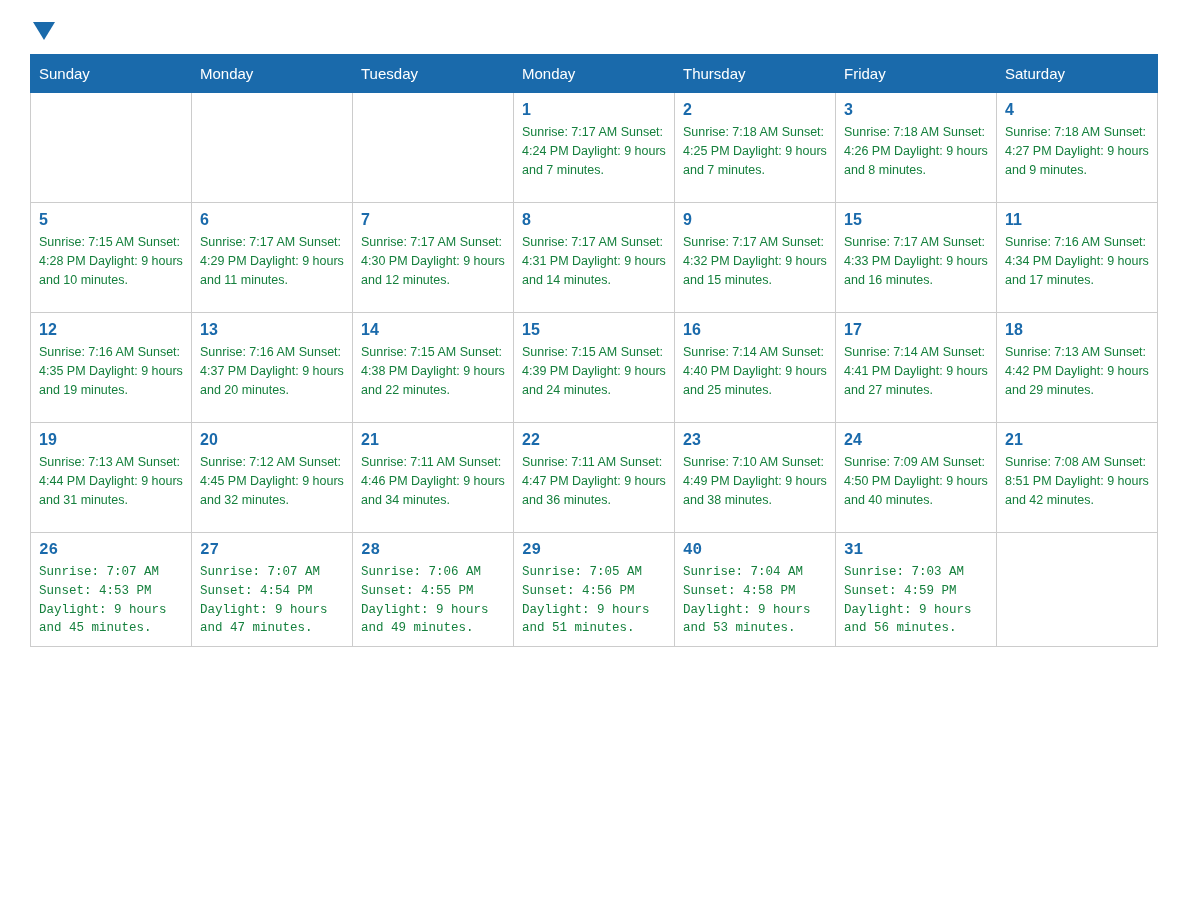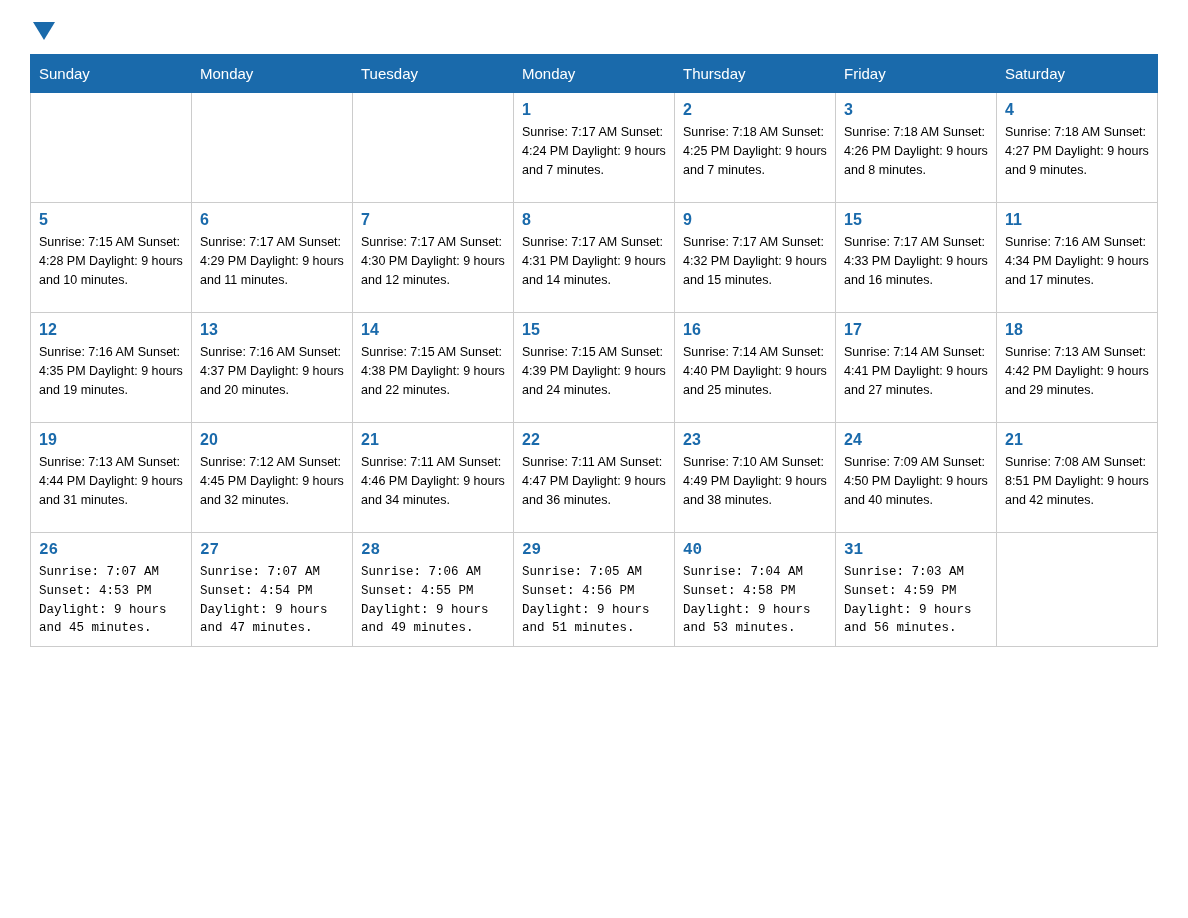--- a/index.html
+++ b/index.html
@@ -72,21 +72,21 @@
     }
     .day-number {
       font-size: 16px;
       font-weight: bold;
       color: #1a6aab;
       margin-bottom: 4px;
     }
     .day-info {
       font-size: 12.5px;
       line-height: 1.5;
-      color: #000000;
+      color: #15803d;
     }
     tbody tr:last-child td {
       border-bottom: 1px solid #ccc;
       font-family: Liberation Mono, monospace;
     }
     .empty-cell {
       background: #fff;
     }
   </style>
 </head>

